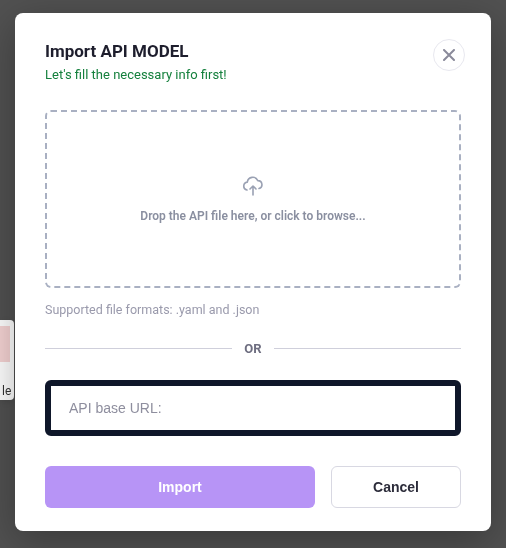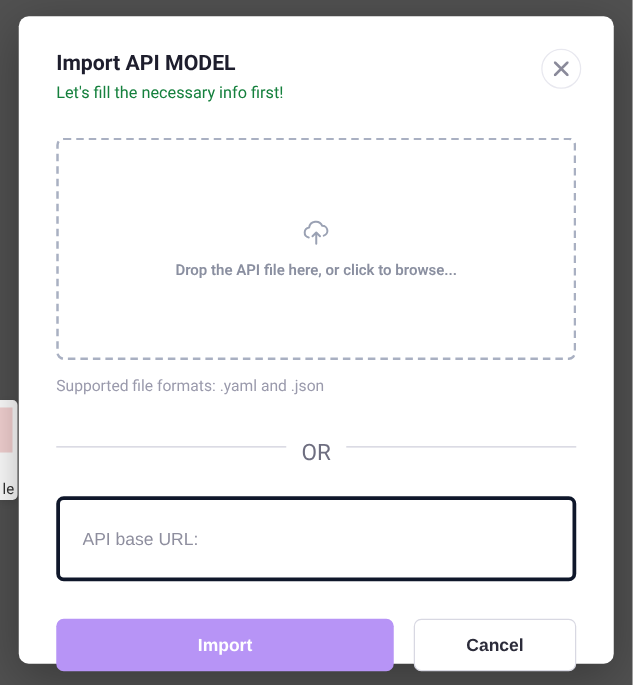--- a/index.html
+++ b/index.html
@@ -121,29 +121,28 @@
       align-items: center;
       margin-bottom: 24px;
     }
     .divider-line {
       flex: 1;
       height: 1px;
       background: #cfcfdb;
     }
     .divider-text {
       padding: 0 12px;
-      font-size: 18px;
-      font-weight: 400;
+      font-size: 13px;
+      font-weight: 700;
       color: #6e6e80;
-      margin-top: 11px;
     }
     .url-input {
       width: 100%;
-      height: 68px;
-      border: 3px solid #0f172a;
+      height: 56px;
+      border: 6px solid #0f172a;
       border-radius: 6px;
       padding: 0 18px;
       font-size: 14px;
       color: #333;
       outline: none;
       margin-bottom: 30px;
     }
     .url-input::placeholder {
       color: #8e8e9e;
     }

